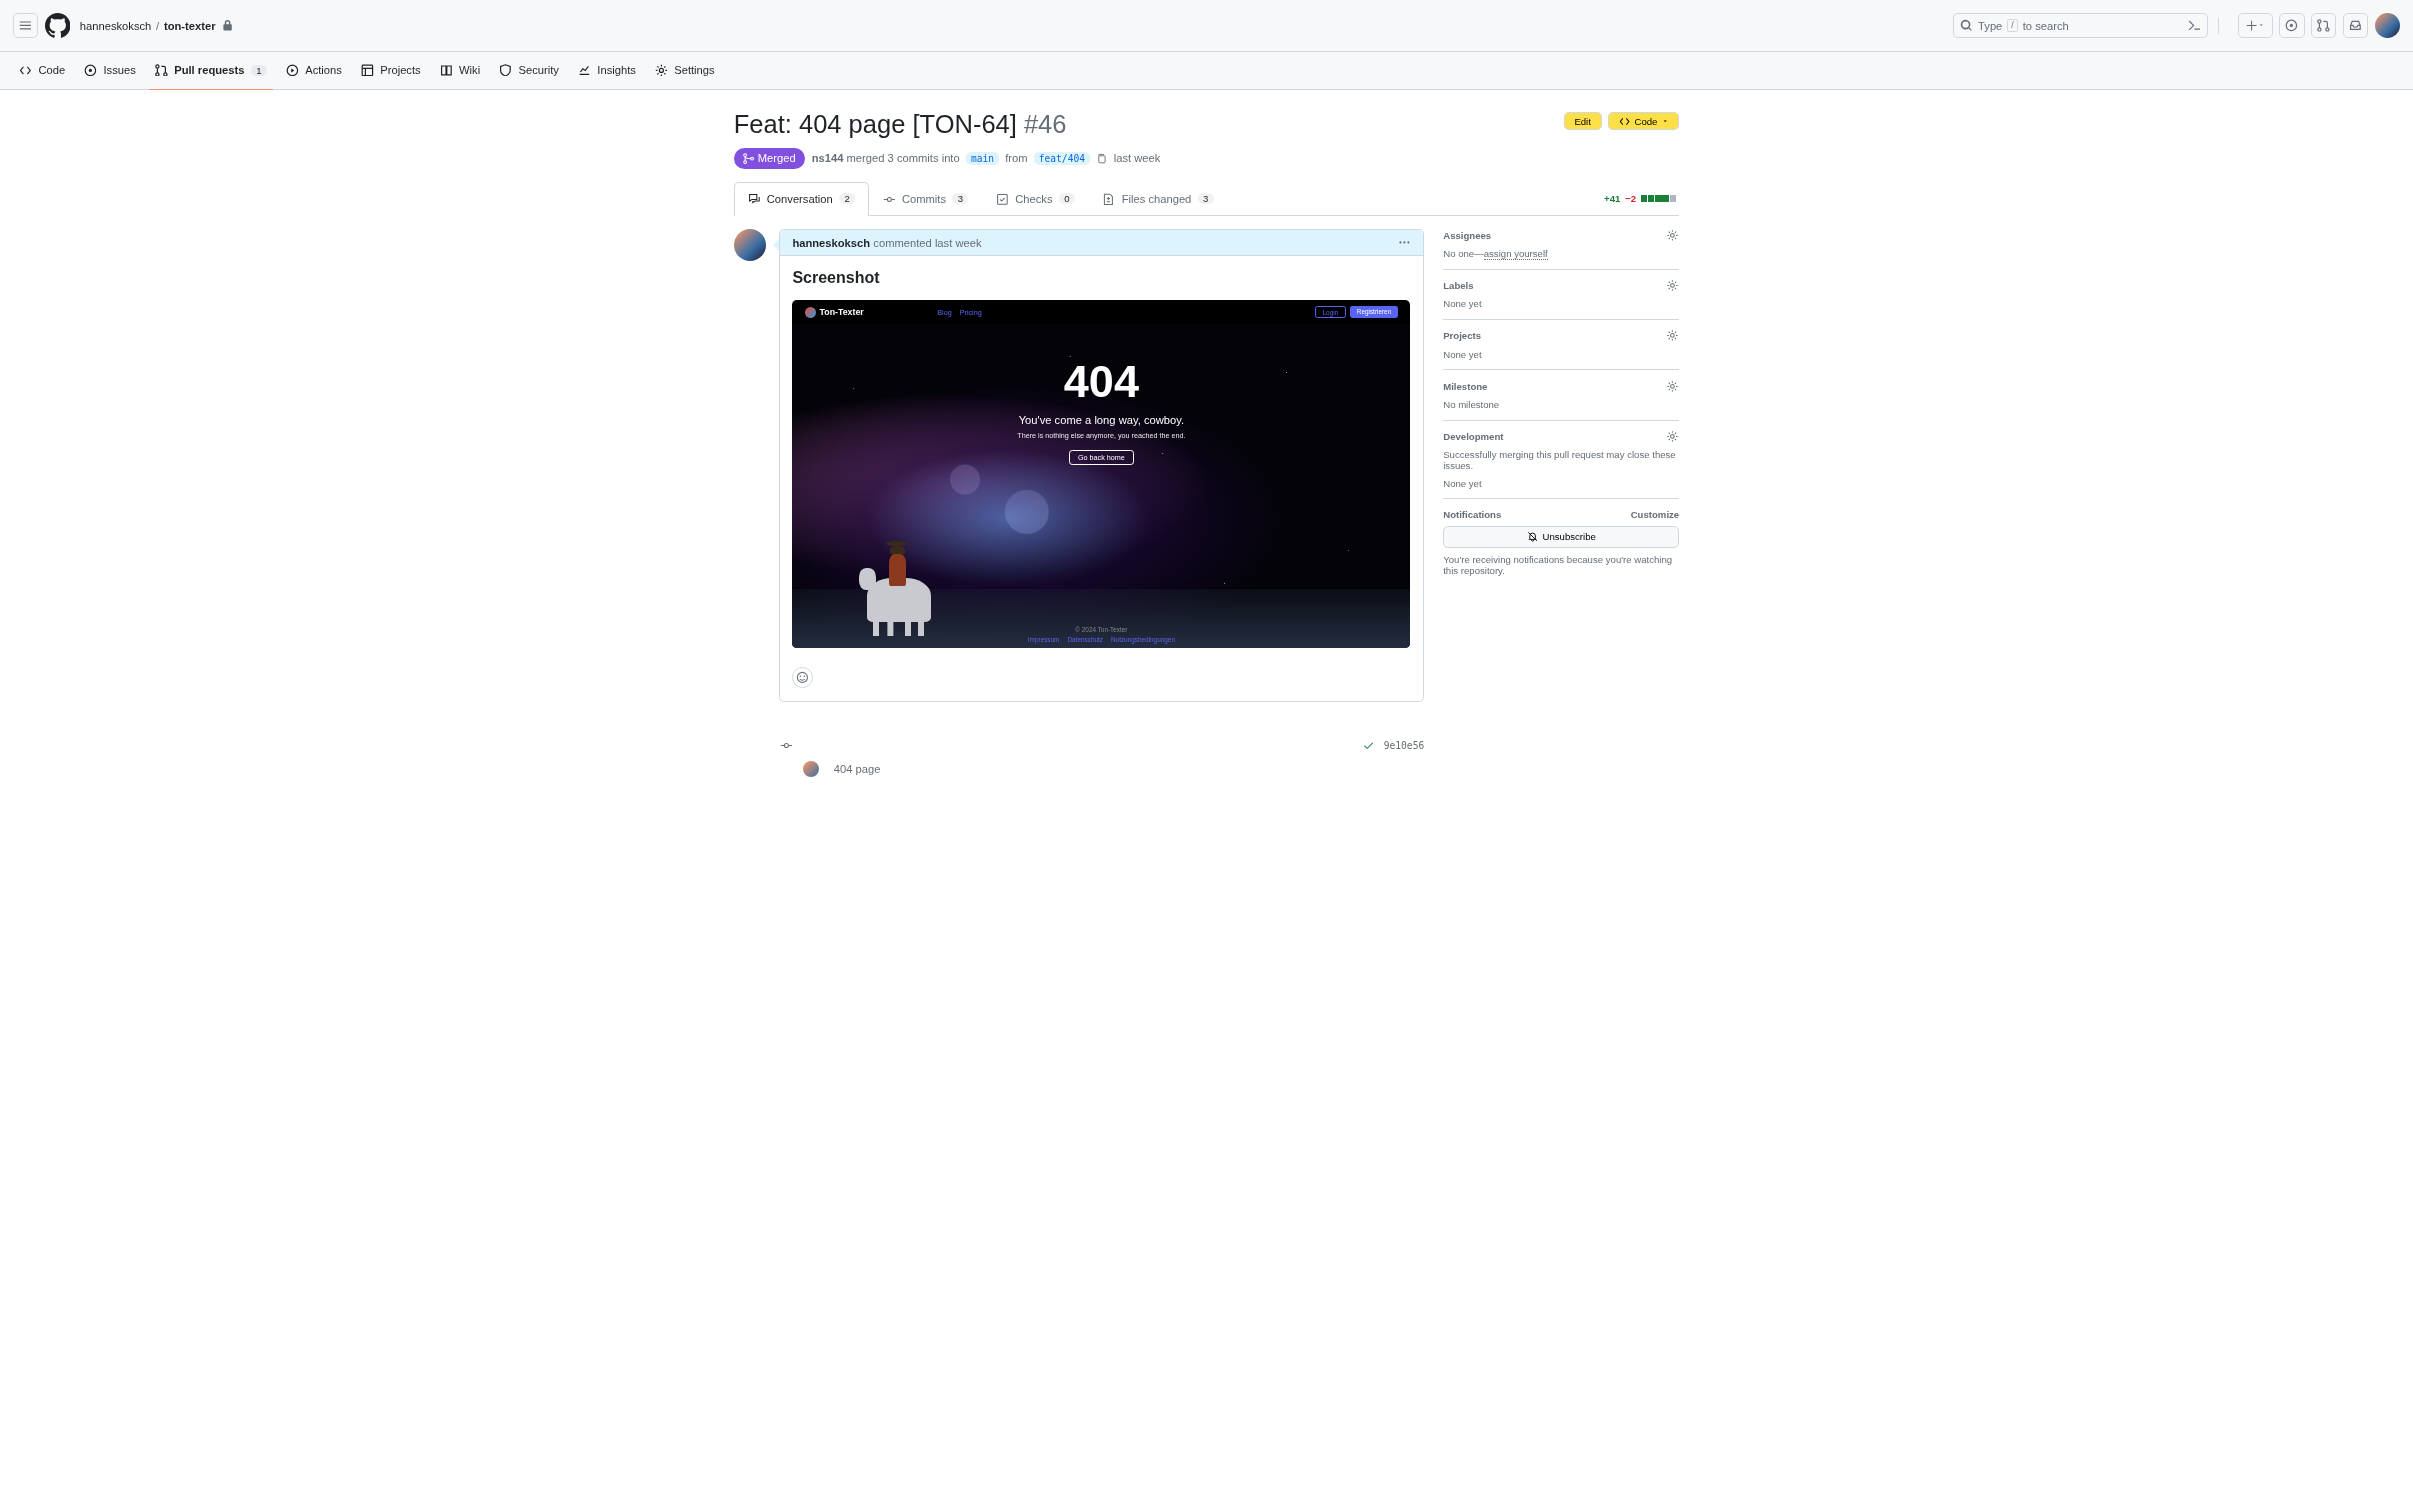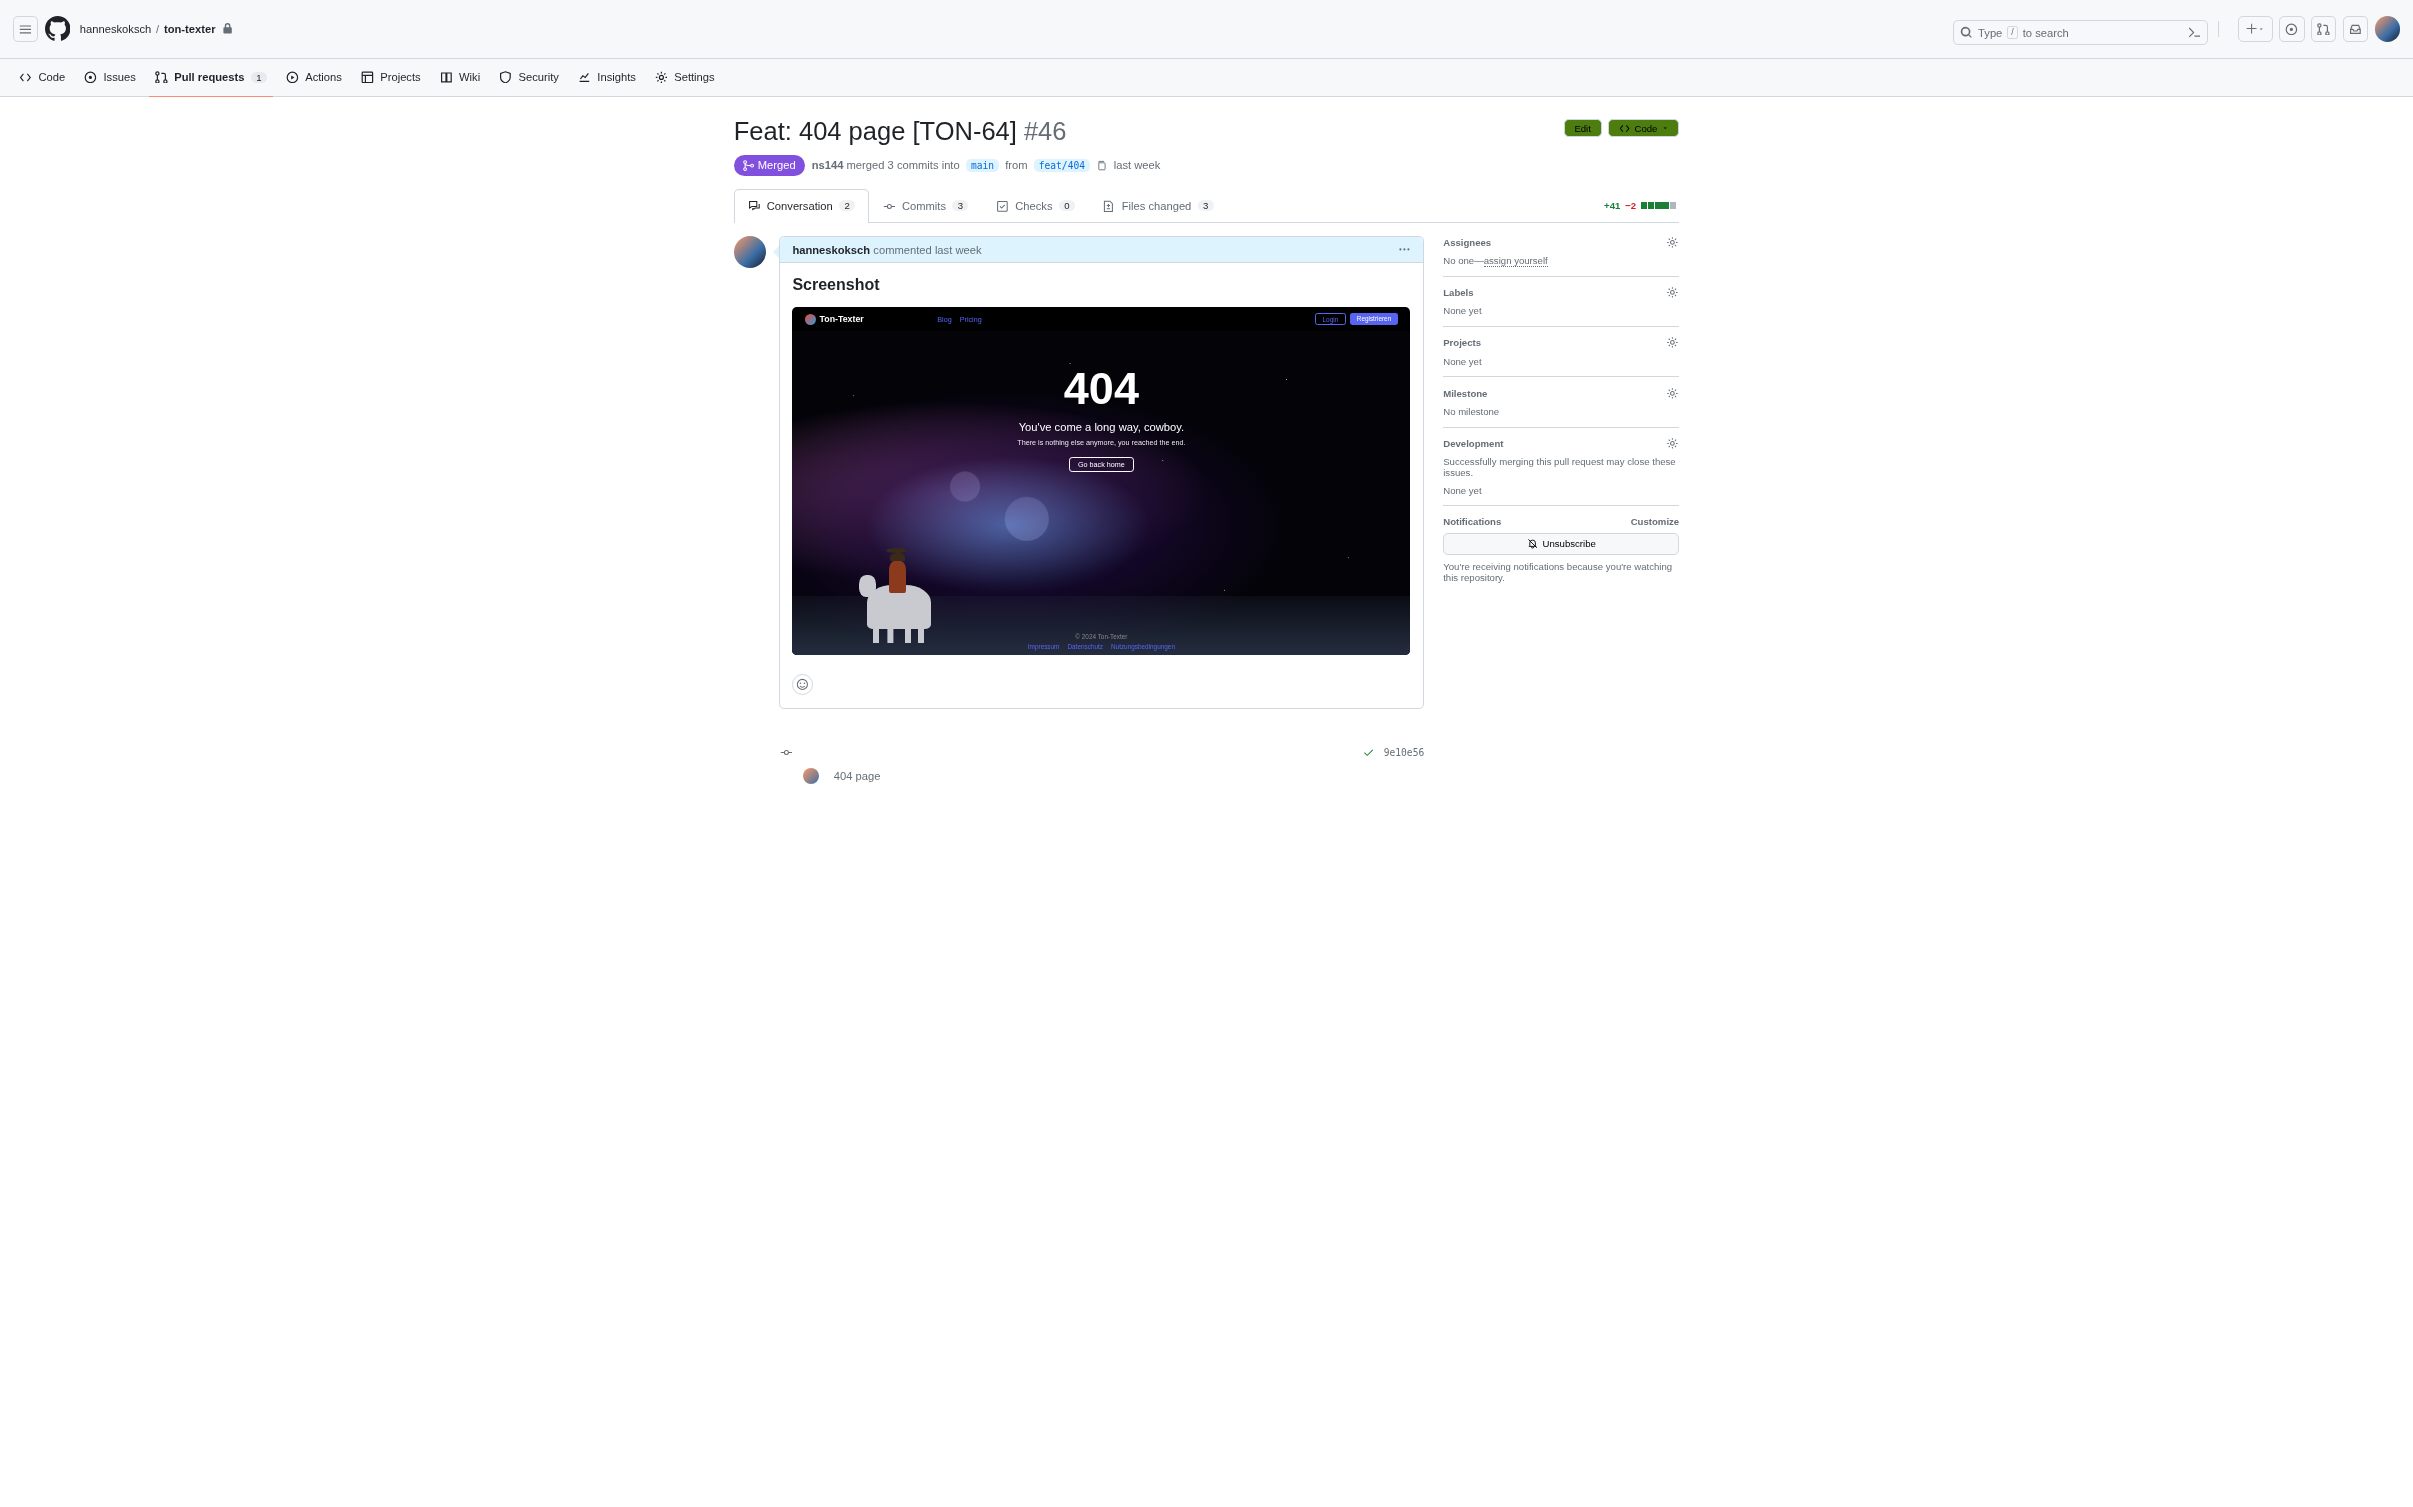--- a/index.html
+++ b/index.html
@@ -9,21 +9,21 @@
 
 .header { display: flex; align-items: center; padding: 12.8px; background: #f6f8fa; border-bottom: 0.8px solid #d0d7de; gap: 6.4px; }
 .hamburger-btn { width: 25.5px; height: 25.5px; border: 0.8px solid #d0d7de; border-radius: 4.8px; display: flex; align-items: center; justify-content: center; background: #f6f8fa; cursor: pointer; }
 .gh-logo { width: 25.5px; height: 25.5px; display: flex; align-items: center; justify-content: center; }
 .breadcrumb { display: flex; align-items: center; gap: 3.2px; font-size: 11.2px; margin-left: 3.2px; }
 .breadcrumb .owner { color: #1f2328; }
 .breadcrumb .sep { color: #656d76; margin: 0 1.6px; }
 .breadcrumb .repo { font-weight: 600; color: #1f2328; }
 .lock-icon { color: #656d76; margin-left: 3.2px; }
 .header-spacer { flex: 1; }
-.search-box { display: flex; align-items: center; border: 0.8px solid #d0d7de; border-radius: 4.8px; padding: 0 6.4px; height: 25.5px; width: 255px; color: #656d76; background: #f6f8fa; gap: 4.8px; margin-top: 7px; }
+.search-box { display: flex; align-items: center; border: 0.8px solid #d0d7de; border-radius: 4.8px; padding: 0 6.4px; height: 25.5px; width: 255px; color: #656d76; background: #f6f8fa; gap: 4.8px; }
 .search-box .slash { border: 0.8px solid #d0d7de; border-radius: 2.4px; padding: 0 3.2px; font-size: 8.8px; line-height: 11.2px; display: inline-block; }
 .search-box .cmd { margin-left: auto; }
 .header-actions { display: flex; align-items: center; gap: 6.4px; margin-left: 9.6px; }
 .icon-btn { width: 25.5px; height: 25.5px; border: 0.8px solid #d0d7de; border-radius: 4.8px; display: flex; align-items: center; justify-content: center; background: #f6f8fa; cursor: pointer; color: #656d76; }
 .plus-btn { width: 35px; display: flex; align-items: center; justify-content: center; gap: 1.6px; }
 .divider { width: 0.8px; height: 16px; background: #d0d7de; margin: 0 3.2px; }
 .avatar { width: 25.5px; height: 25.5px; border-radius: 50%; background: linear-gradient(135deg, #ff9966, #3a6ea5 60%, #1a1a2e); }
 .avatar-sm { width: 16px; height: 16px; border-radius: 50%; background: linear-gradient(135deg, #ff9966, #3a6ea5); display: inline-block; vertical-align: middle; }
 .avatar-md { width: 32px; height: 32px; border-radius: 50%; background: linear-gradient(135deg, #ff9966, #3a6ea5 60%, #1a1a2e); }
 
@@ -32,21 +32,21 @@
 .repo-nav-item { display: flex; align-items: center; gap: 6.4px; padding: 0 6.4px; height: 38px; color: #1f2328; font-size: 11.2px; border-bottom: 1.6px solid transparent; cursor: pointer; }
 .repo-nav-item.active { border-bottom-color: #fd8c73; font-weight: 600; }
 .repo-nav-item .counter { background: #afb8c133; border-radius: 8px; padding: 0 4.8px; font-size: 9.6px; font-weight: 500; min-width: 16px; text-align: center; }
 
 
 .container { max-width: 971px; margin: 0 auto; padding: 12.8px 12.8px 32px; }
 .pr-header { display: flex; align-items: flex-start; justify-content: space-between; margin-top: 6.4px; }
 .pr-title { font-size: 25.5px; font-weight: 400; line-height: 1.25; }
 .pr-title .num { color: #656d76; font-weight: 300; }
 .pr-actions { display: flex; gap: 6.4px; margin-top: 3.2px; }
-.btn { border: 0.8px solid #d0d7de; border-radius: 4.8px; padding: 4px 9.6px; font-size: 9.6px; background: #4d7c0f; cursor: pointer; display: flex; align-items: center; gap: 4.8px; }
+.btn { border: 0.8px solid #d0d7de; border-radius: 4.8px; padding: 4px 9.6px; font-size: 9.6px; background: #fde047; cursor: pointer; display: flex; align-items: center; gap: 4.8px; }
 .btn.small { padding: 2.4px 9.6px; }
 .meta-row { display: flex; align-items: center; gap: 6.4px; margin-top: 6.4px; flex-wrap: wrap; }
 .state-badge { display: inline-flex; align-items: center; gap: 3.2px; background: #8250df; color: #fff; border-radius: 797px; padding: 4.8px 9.6px; font-weight: 500; font-size: 11.2px; }
 .meta-text { color: #656d76; }
 .meta-text .author { color: #656d76; font-weight: 600; }
 .branch { font-family: ui-monospace, monospace; background: #ddf4ff; color: #0969da; padding: 0.8px 4.8px; border-radius: 4.8px; font-size: 9.6px; }
 .copy-icon { color: #656d76; cursor: pointer; }
 
 
 .tab-bar { display: flex; align-items: center; border-bottom: 0.8px solid #d0d7de; margin-top: 12.8px; position: relative; }

